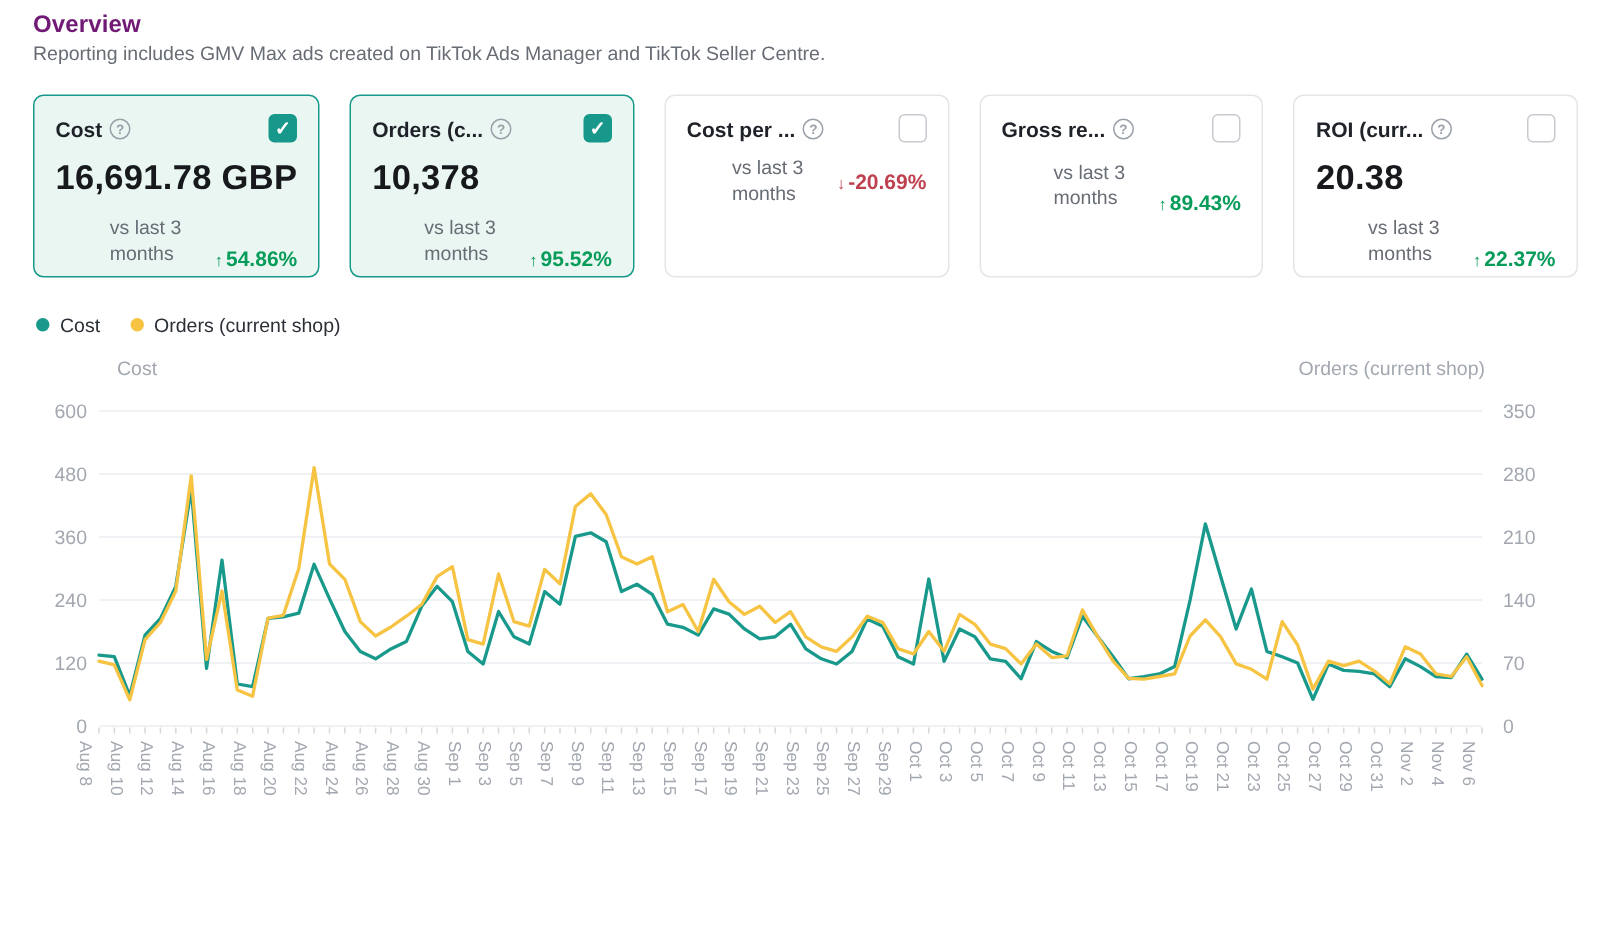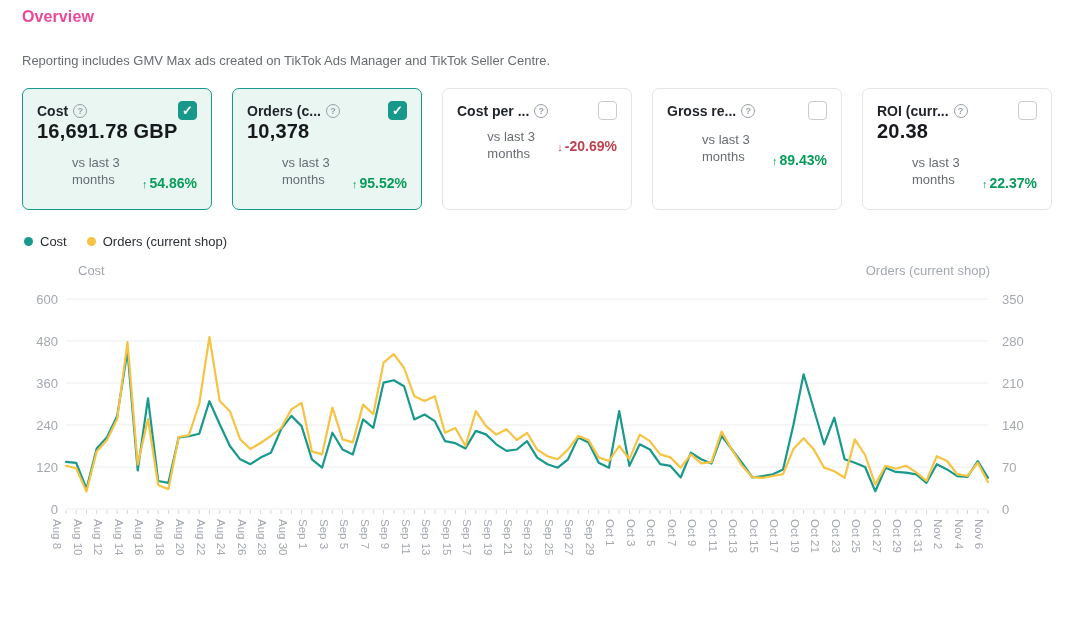--- a/index.html
+++ b/index.html
@@ -1,34 +1,34 @@
 <!DOCTYPE html>
 <html><head>
 <meta charset="utf-8">
 <style>
   * { margin:0; padding:0; box-sizing:border-box; }
   html,body { background:#ffffff; width:1072px; height:622px; overflow:hidden;
     font-family:"Liberation Sans", sans-serif; }
   .page { padding:8px 20px 0 22px; }
-  .title { font-size:16px; font-weight:700; color:#ec4899; letter-spacing:.1px; }
-  .subtitle { font-size:13px; color:#676c75; margin-top:27px; }
+  .title { font-size:16px; font-weight:700; color:#701a75; letter-spacing:.1px; }
+  .subtitle { font-size:13px; color:#676c75; margin-top:2px; }
   .cards { display:flex; gap:20px; margin-top:20px; }
   .card { flex:1 1 0; border:1px solid #e3e5e8; border-radius:7px; background:#fff;
     padding:12px 14px 10px 14px; height:122px; position:relative; cursor:pointer; }
   .card.selected { background:#e9f6f2; border-color:#18998b; }
   .card-head { display:flex; align-items:center; }
   .card-label { font-size:14px; font-weight:700; color:#1f2329; white-space:nowrap; }
   .q-icon { width:14px; height:14px; border:1px solid #9aa0a8; border-radius:50%;
     color:#9aa0a8; font-size:9px; line-height:12px; text-align:center; margin-left:5px;
     flex:0 0 auto; font-weight:700; }
   .checkbox { margin-left:auto; width:19px; height:19px; border-radius:4px;
     border:1.5px solid #c7cacf; background:#fff; }
   .checkbox.checked { background:#17988a; border-color:#17988a; color:#fff;
     font-size:13px; line-height:18px; text-align:center; font-weight:700; }
-  .card-value { font-size:20px; font-weight:700; color:#17191c; 
+  .card-value { font-size:23px; font-weight:700; color:#17191c; margin-top:10px;
     white-space:nowrap; letter-spacing:.2px; }
   .card-foot { display:flex; align-items:center; justify-content:flex-end; margin-top:9px; }
   .vs-text { font-size:13px; color:#676c75; line-height:1.3; width:70px; }
   .delta { font-size:14px; font-weight:700; white-space:nowrap; }
   .delta .arrow { font-size:11px; margin-right:2px; }
   .delta.up { color:#089c5a;margin-top:23px; }
   .delta.down { color:#bf4150; }
   .legend { display:flex; align-items:center; margin:24px 0 0 2px; gap:20px; }
   .legend-item { display:flex; align-items:center; gap:7px; cursor:pointer; }
   .legend-dot { width:9px; height:9px; border-radius:50%; }

